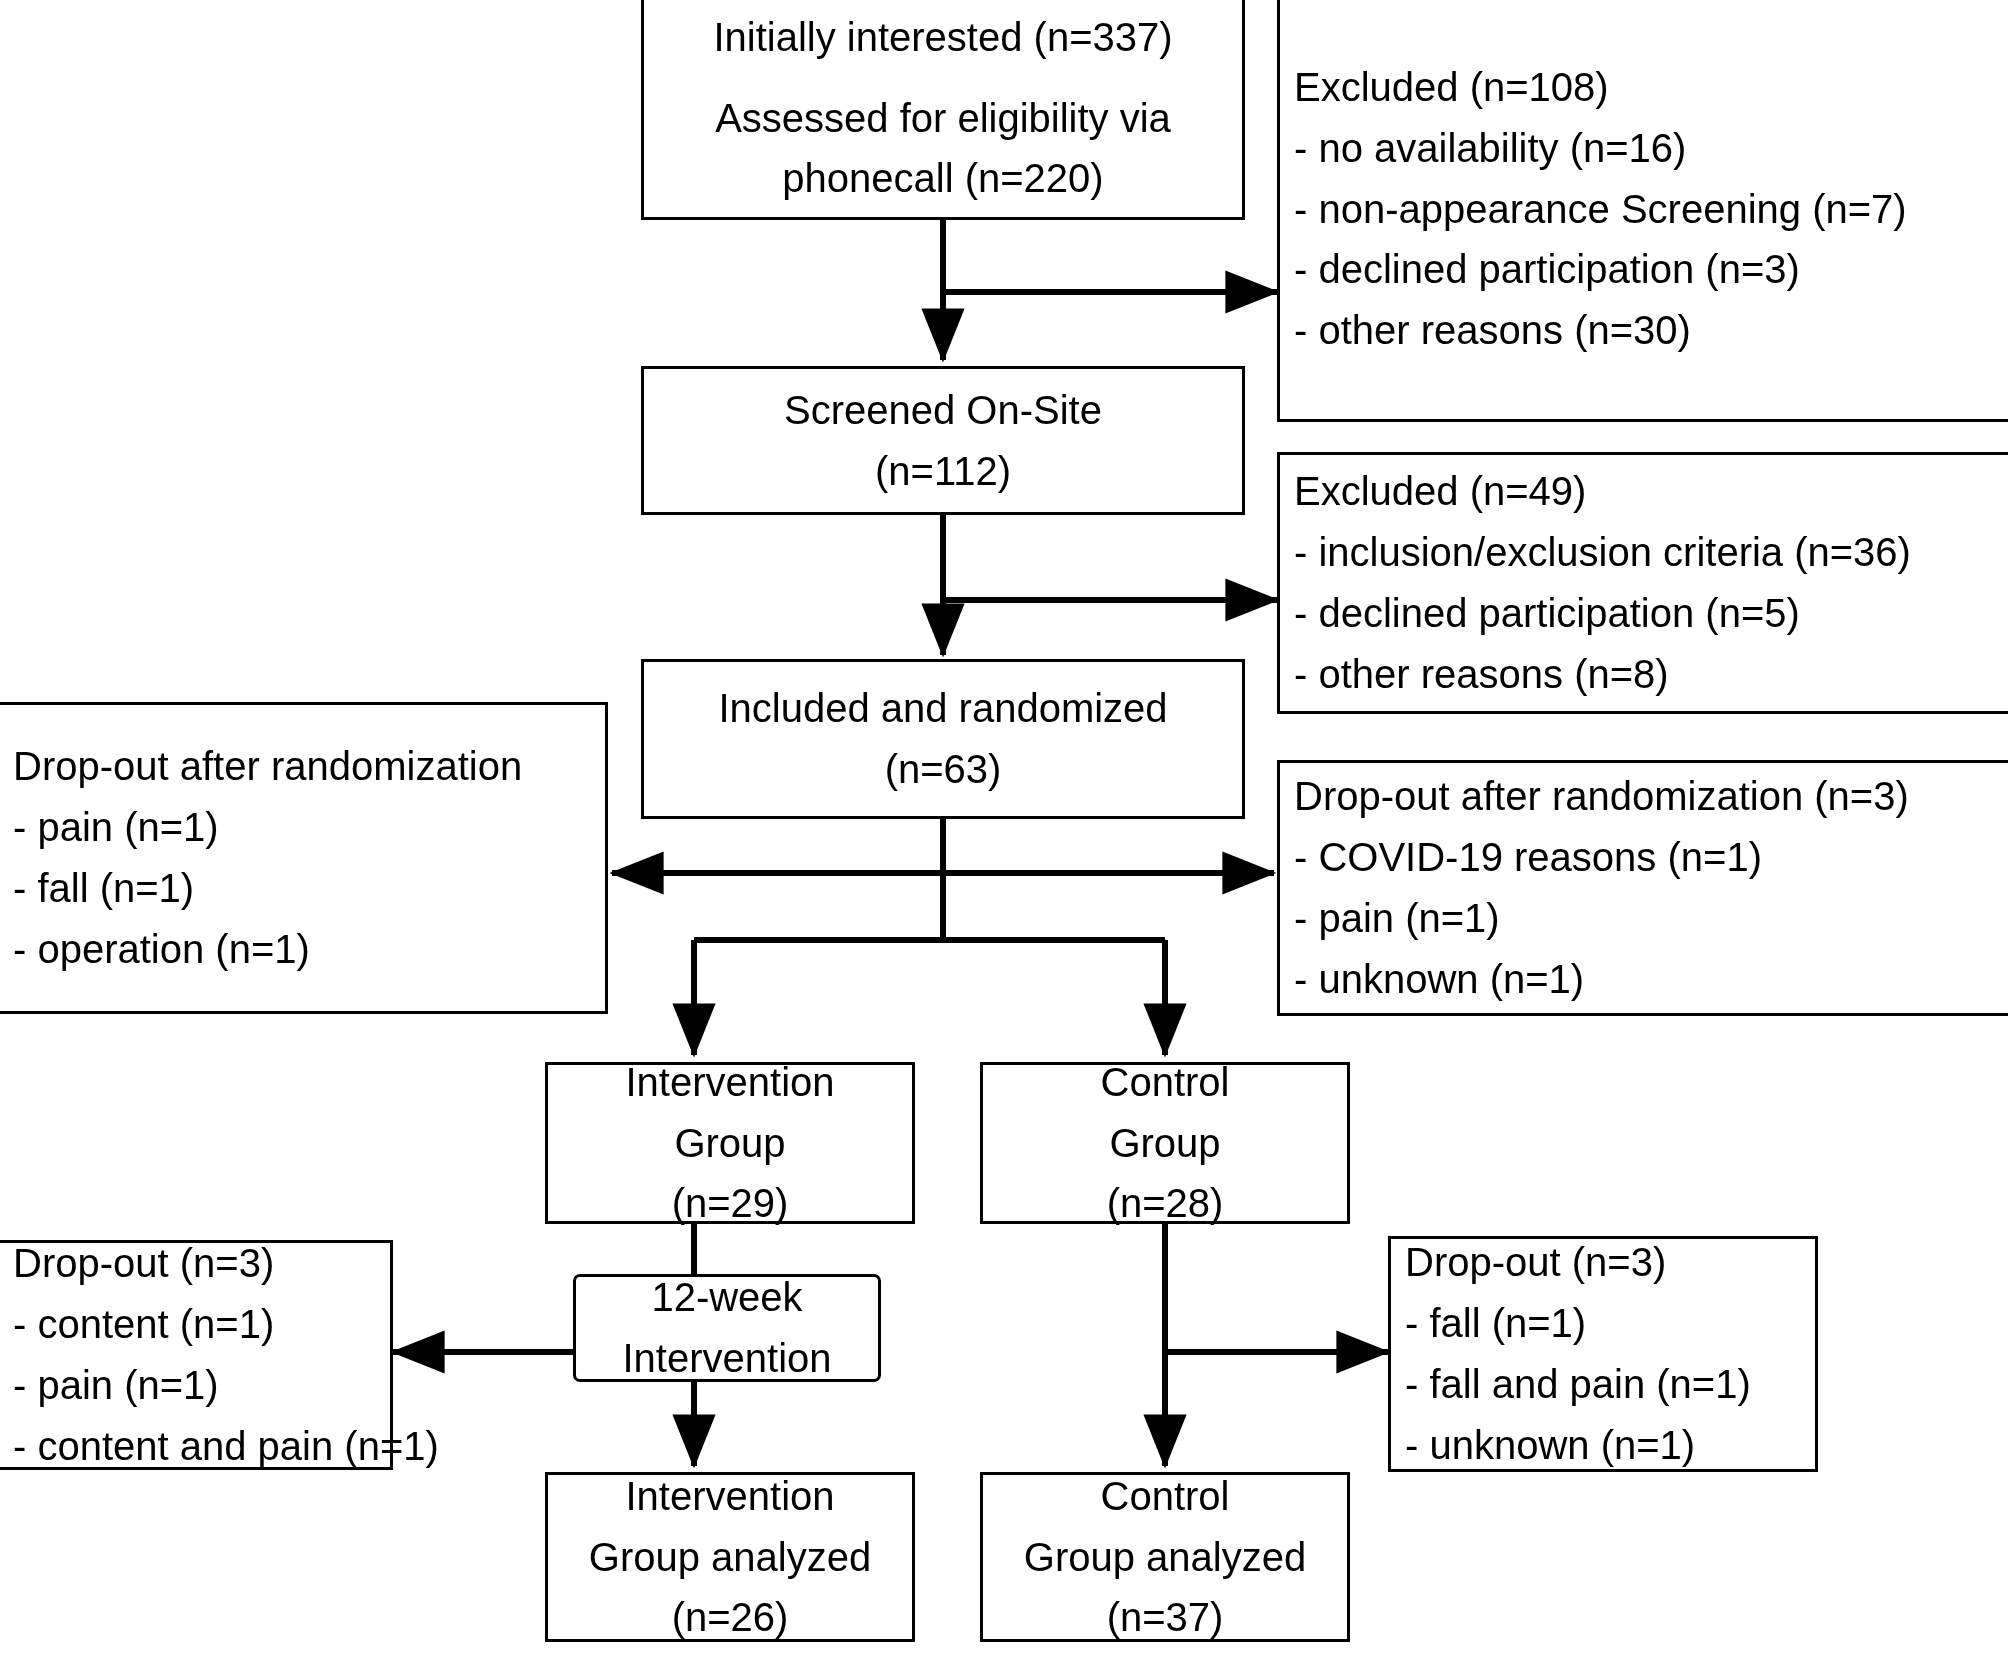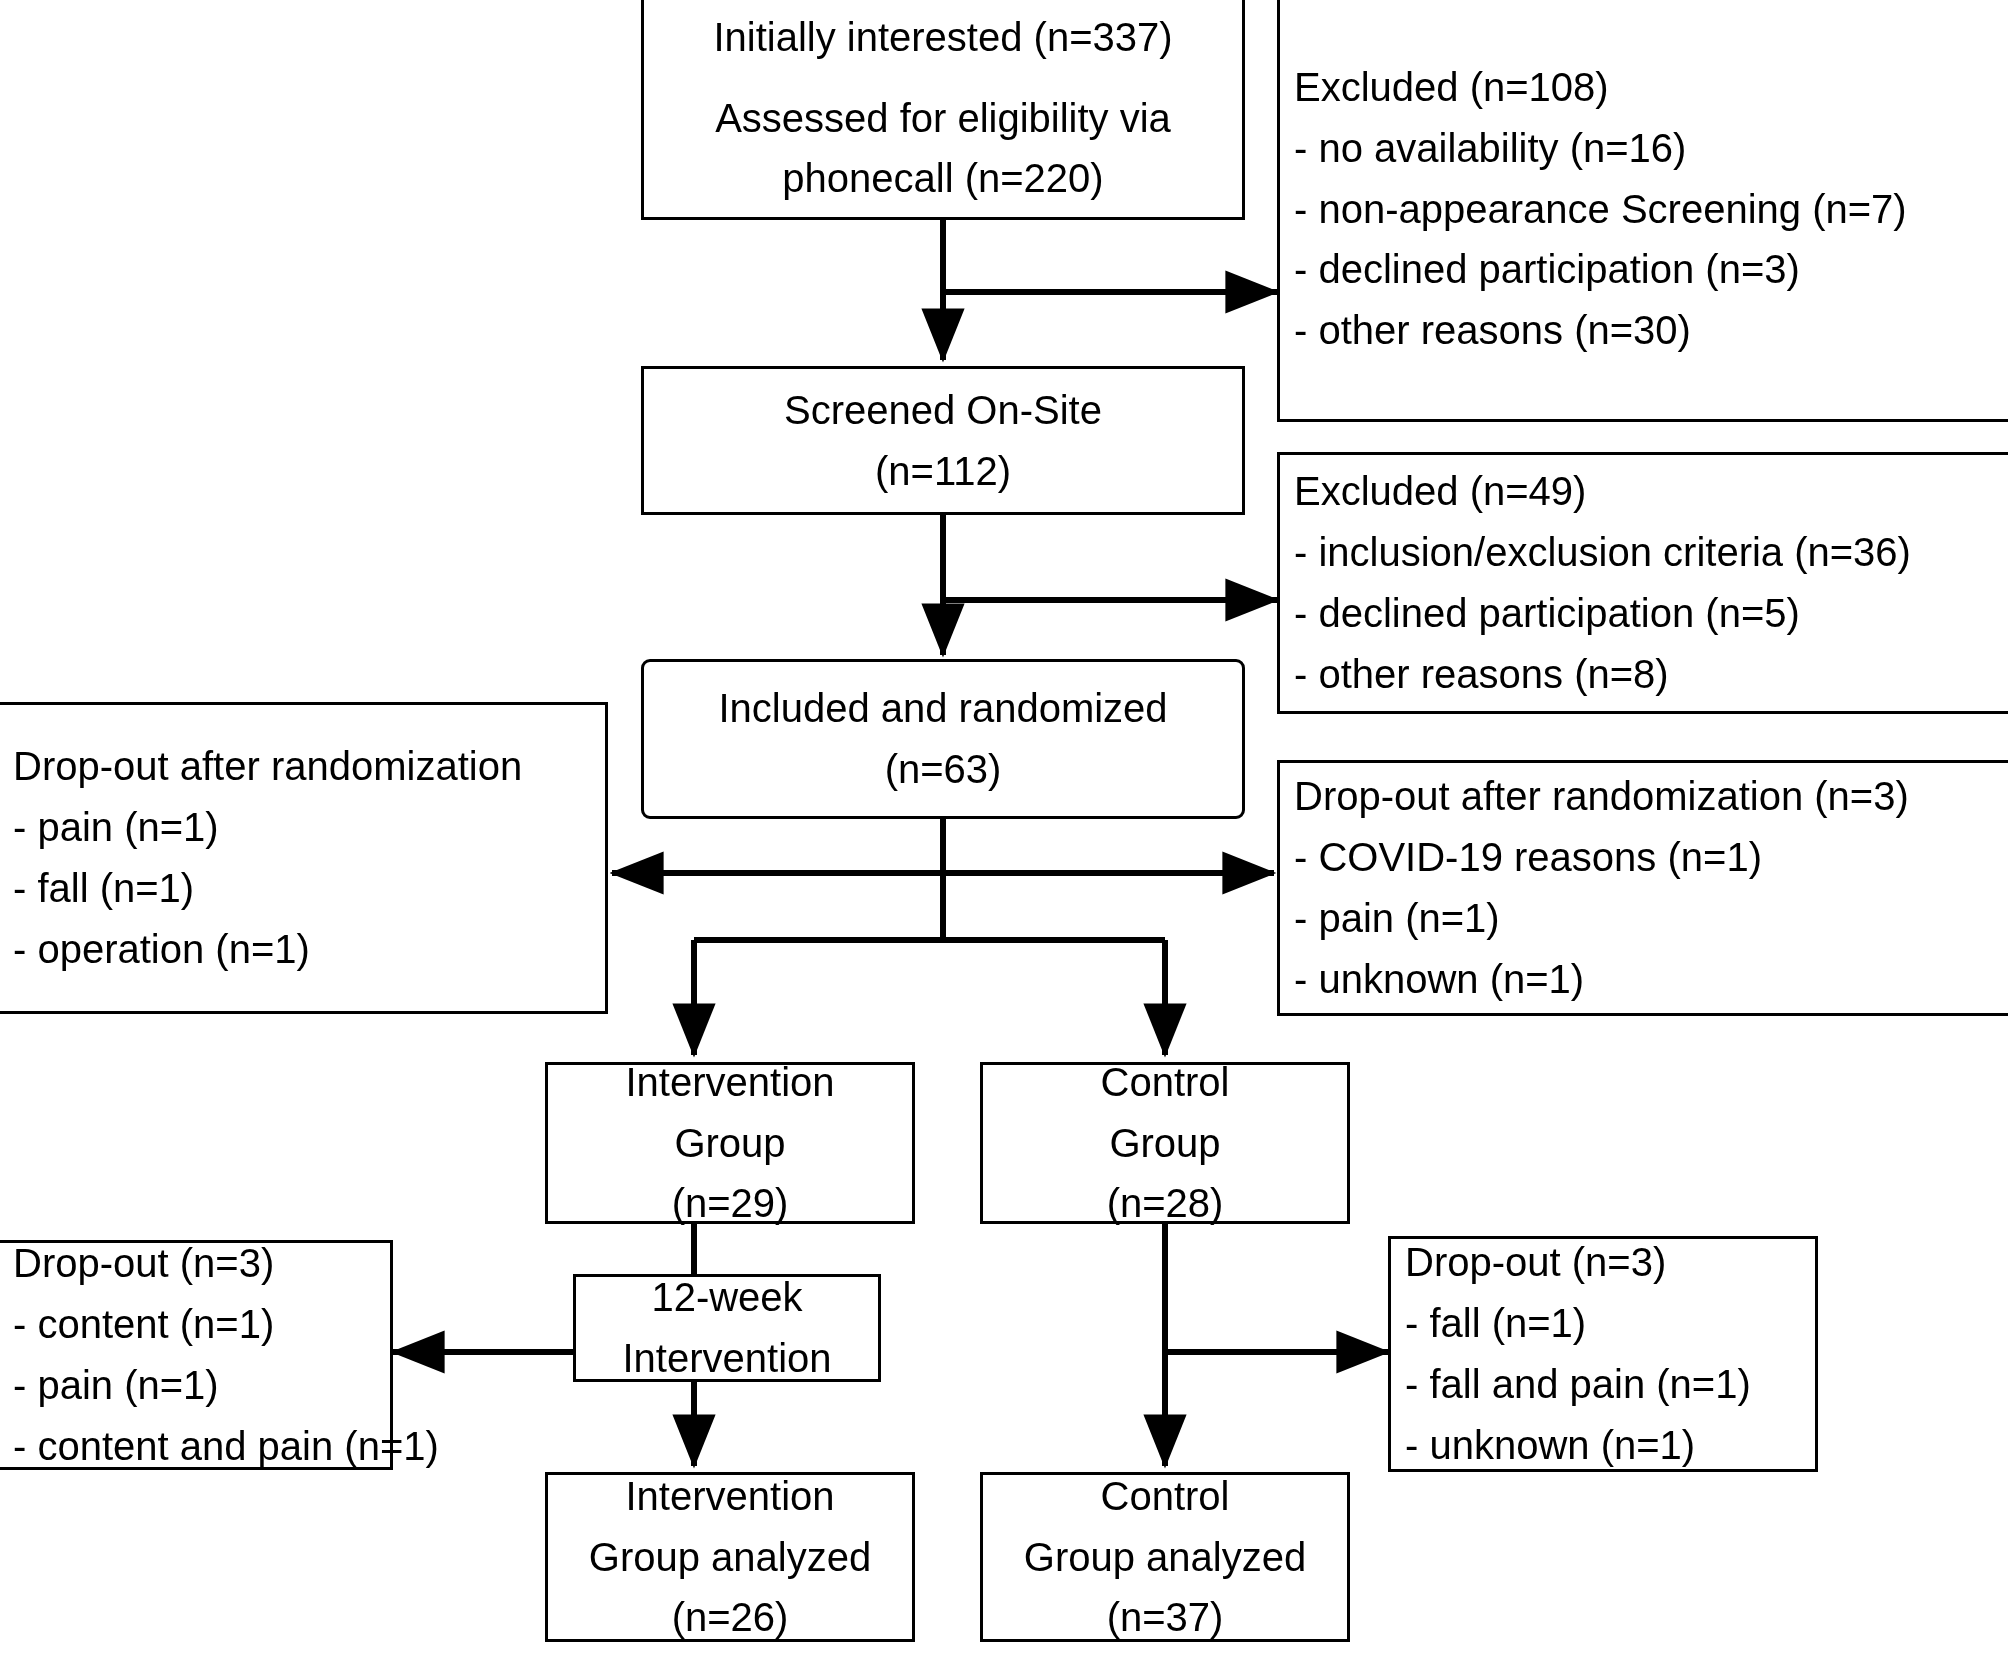--- a/index.html
+++ b/index.html
@@ -125,21 +125,21 @@
     <div class="node-line">(n=112)</div>
   </div>
 
   <div class="node-box listed" style="left:1277px; top:452px; width:735px; height:262px;">
     <div class="node-line">Excluded (n=49)</div>
     <div class="node-line">- inclusion/exclusion criteria (n=36)</div>
     <div class="node-line">- declined participation (n=5)</div>
     <div class="node-line">- other reasons (n=8)</div>
   </div>
 
-  <div class="node-box centered" style="left:641px; top:659px; width:604px; height:160px;border-radius:9px;">
+  <div class="node-box centered" style="left:641px; top:659px; width:604px; height:160px;">
     <div class="node-line">Included and randomized</div>
     <div class="node-line">(n=63)</div>
   </div>
 
   <div class="node-box listed" style="left:-4px; top:702px; width:612px; height:312px;">
     <div class="node-line">Drop-out after randomization</div>
     <div class="node-line">- pain (n=1)</div>
     <div class="node-line">- fall (n=1)</div>
     <div class="node-line">- operation (n=1)</div>
   </div>
@@ -156,21 +156,21 @@
     <div class="node-line">Group</div>
     <div class="node-line">(n=29)</div>
   </div>
 
   <div class="node-box centered" style="left:980px; top:1062px; width:370px; height:162px;">
     <div class="node-line">Control</div>
     <div class="node-line">Group</div>
     <div class="node-line">(n=28)</div>
   </div>
 
-  <div class="node-box centered" style="left:573px; top:1274px; width:308px; height:108px;">
+  <div class="node-box centered" style="left:573px; top:1274px; width:308px; height:108px;border-radius:7px;">
     <div class="node-line">12-week</div>
     <div class="node-line">Intervention</div>
   </div>
 
   <div class="node-box listed" style="left:-4px; top:1240px; width:397px; height:230px;">
     <div class="node-line">Drop-out (n=3)</div>
     <div class="node-line">- content (n=1)</div>
     <div class="node-line">- pain (n=1)</div>
     <div class="node-line">- content and pain (n=1)</div>
   </div>

